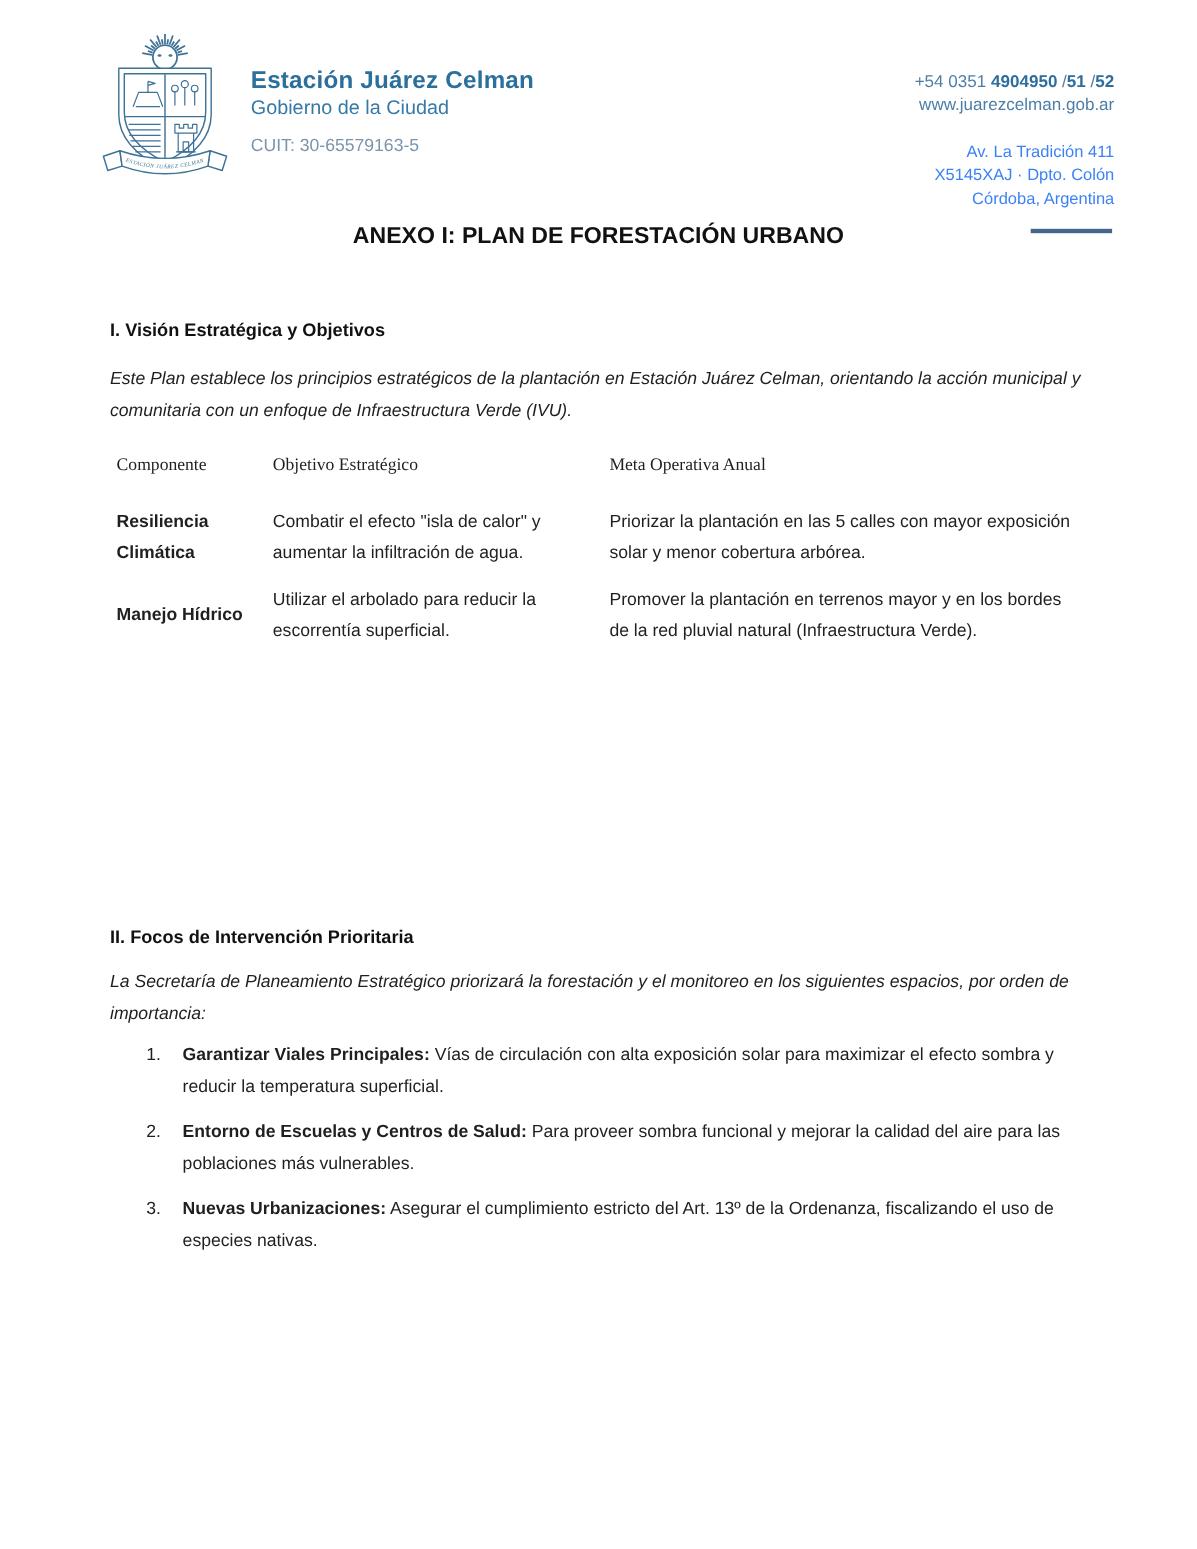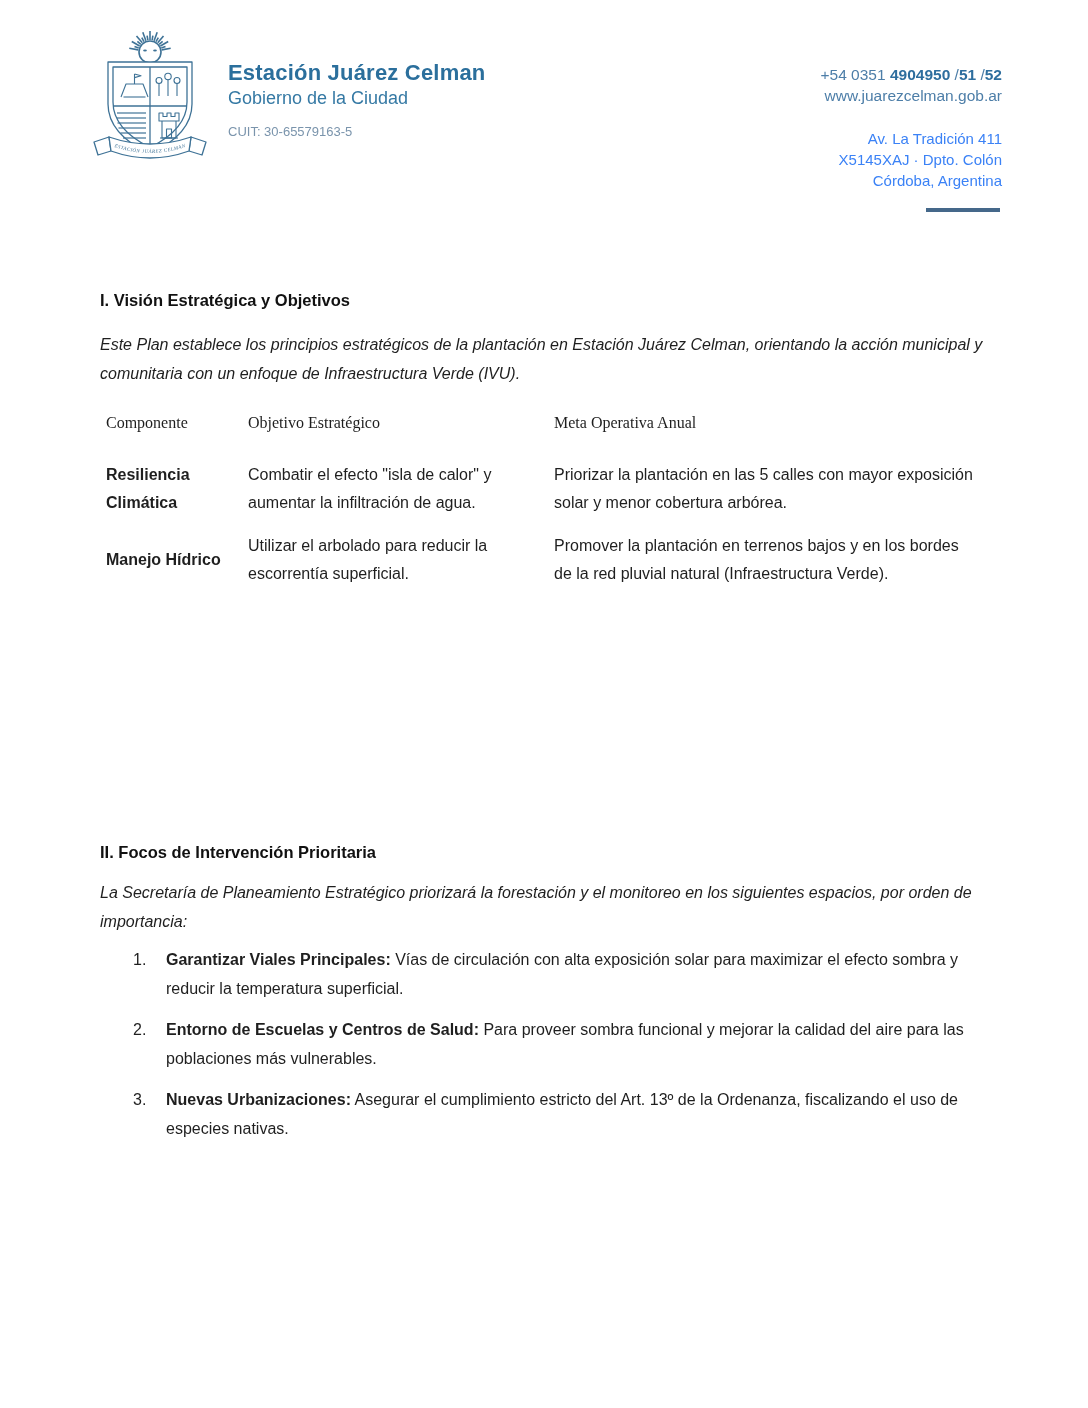--- a/index.html
+++ b/index.html
@@ -11,24 +11,24 @@
     font-family: "Liberation Sans", sans-serif;
     color: #1f1f1f;
     overflow: hidden;
   }
 
   
   .crest { position: absolute; left: 86px; top: 28px; width: 128px; height: 140px; }
   .org-block { position: absolute; left: 228px; top: 60px; }
   .org-name { font-size: 22px; font-weight: bold; color: #2b6f9c; letter-spacing: 0.2px; }
   .org-sub { font-size: 18px; color: #3579a4; margin-top: 2px; }
-  .org-cuit { font-size: 13px; color: #7a94ac; margin-top: 15px; }
+  .org-cuit { font-size: 16px; color: #7a94ac; margin-top: 15px; }
 
   .contact-block {
-    position: absolute; right: 86px; top: 64px;
+    position: absolute; right: 75px; top: 64px;
     text-align: right; line-height: 21px;
   }
   .phone { font-size: 15.5px; color: #4d7ea8; }
   .phone b { color: #2e6e9e; }
   .website { font-size: 15.5px; color: #4d7ea8; }
   .address { margin-top: 22px; font-size: 15px; color: #3b82f6; line-height: 21px; }
   .header-rule { margin-top: 17px; margin-left: auto; margin-right: 2px; width: 74px; height: 4px; background: #45688a; }
 
   
   .doc-title {
@@ -167,20 +167,21 @@
     <div class="phone"><span>+54 0351 </span><b>4904950</b><span> /</span><b>51</b><span> /</span><b>52</b></div>
     <div class="website">www.juarezcelman.gob.ar</div>
     <div class="address">
       <div>Av. La Tradición 411</div>
       <div>X5145XAJ · Dpto. Colón</div>
       <div>Córdoba, Argentina</div>
     </div>
     <div class="header-rule"></div>
   </div>
 
+  <h1 class="doc-title">ANEXO I: PLAN DE FORESTACIÓN URBANO</h1>
 
   <h2 class="sec-heading" id="s1-heading">I. Visión Estratégica y Objetivos</h2>
   <p class="intro" id="s1-intro">Este Plan establece los principios estratégicos de la plantación en Estación Juárez Celman, orientando la acción municipal y comunitaria con un enfoque de Infraestructura Verde (IVU).</p>
 
   <table class="plan-table">
     <colgroup>
         <col class="col-componente">
         <col class="col-objetivo">
         <col class="col-meta">
       </colgroup>
@@ -193,21 +194,21 @@
     </thead>
     <tbody>
       <tr>
         <td class="comp">Resiliencia Climática</td>
         <td>Combatir el efecto "isla de calor" y aumentar la infiltración de agua.</td>
         <td>Priorizar la plantación en las 5 calles con mayor exposición solar y menor cobertura arbórea.</td>
       </tr>
       <tr>
         <td class="comp">Manejo Hídrico</td>
         <td>Utilizar el arbolado para reducir la escorrentía superficial.</td>
-        <td>Promover la plantación en terrenos bajos y en los bordes de la red pluvial natural (Infraestructura Verde).</td>
+        <td>Promover la plantación en terrenos mayor y en los bordes de la red pluvial natural (Infraestructura Verde).</td>
       </tr>
     </tbody>
   </table>
 
   <h2 class="sec-heading" id="s2-heading">II. Focos de Intervención Prioritaria</h2>
   <p class="intro" id="s2-intro">La Secretaría de Planeamiento Estratégico priorizará la forestación y el monitoreo en los siguientes espacios, por orden de importancia:</p>
 
   <ol class="priority-list">
     <li>
       <span class="num">1.</span>

